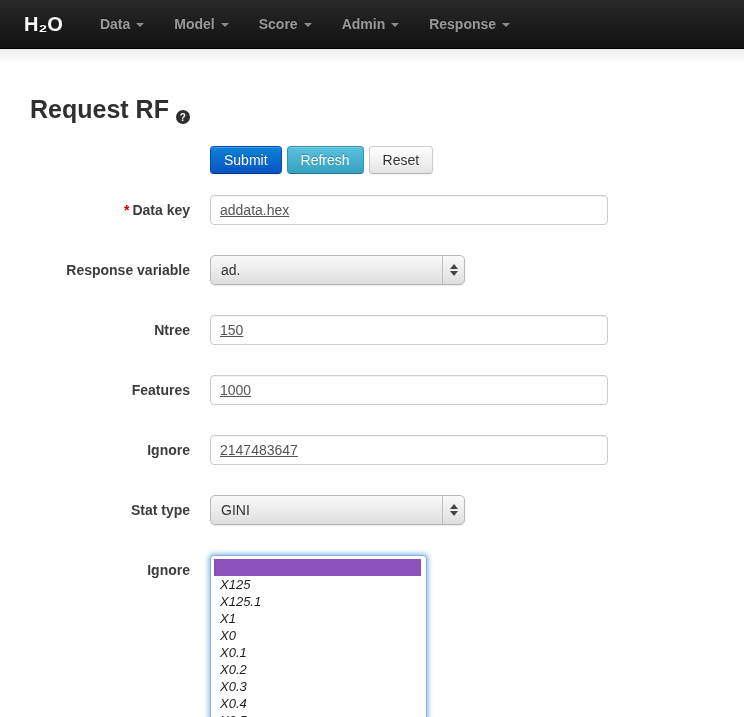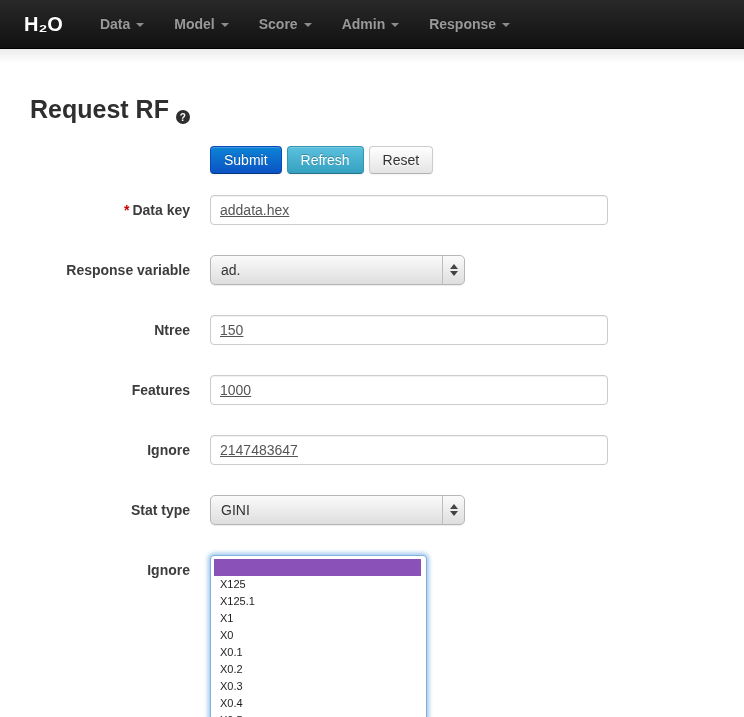--- a/index.html
+++ b/index.html
@@ -102,23 +102,24 @@
     border-top: 5px solid #444;
   }
 
   .multi-select {
     width: 217px; height: 177px; background: #fff;
     border: 1px solid #85b1de; border-radius: 4px;
     box-shadow: 0 0 4px 2px rgba(125,180,230,.75);
     padding: 3px 0; overflow: hidden; list-style: none;
   }
   .ms-option {
-    height: 17px; line-height: 17px; font-size: 11px; color: #1d1d1d;
+    height: 17px; line-height: 17px; font-size: 13px; color: #1d1d1d;
     padding-left: 6px; margin: 0 5px 0 3px; cursor: default;
     white-space: nowrap;
+    font-style: italic;
   }
   .ms-option.selected { background: #8a52b8; }
 </style>
 </head>
 <body>
 
 <div class="navbar">
   <div class="brand">H₂O</div>
   <div class="nav-items">
     <div class="nav-item">

